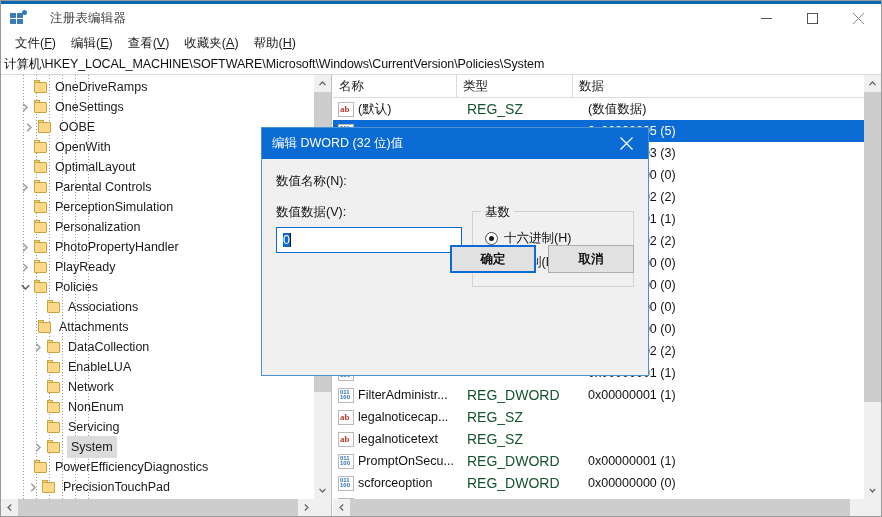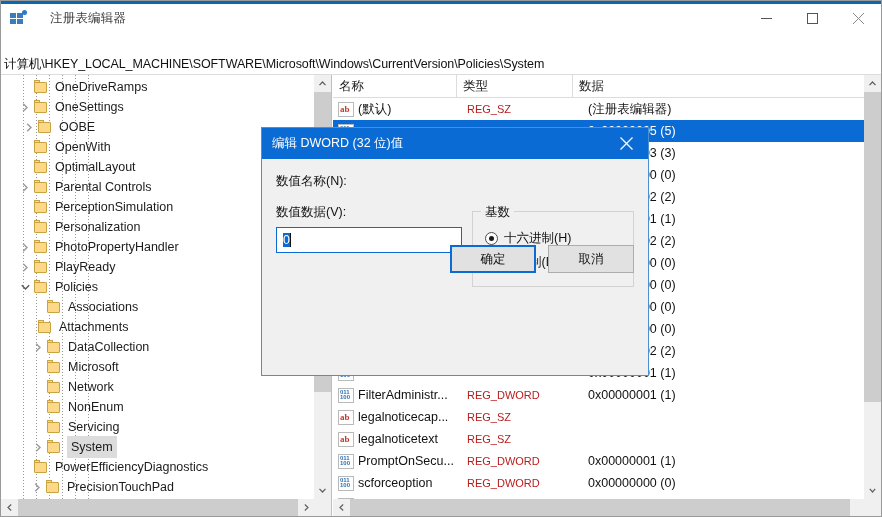--- a/index.html
+++ b/index.html
@@ -195,21 +195,21 @@
     position: absolute; left: 1px; top: 1px; font-size: 6px;
     color: #2b6fb5; font-weight: bold; line-height: 5px;
     letter-spacing: 0px;
     font-family: "Liberation Sans", sans-serif;
   }
   .c-name {
     width: 108px; font-size: 12.5px; color: #111; overflow: hidden;
     text-overflow: clip; white-space: nowrap;
   }
   .c-type {
-    width: 116px; font-size: 11px; color: #b91c1c; padding-left: 1px;
+    width: 116px; font-size: 14px; color: #14532d; padding-left: 1px;
   }
   .c-data {
     font-size: 12.5px; color: #111; padding-left: 6px;
   }
   .list-vscroll {
     position: absolute; right: 0; top: 0; width: 17px; height: 424px;
     background: #f0f0f0;
   }
   .list-vthumb {
     position: absolute; left: 0; width: 17px; background: #cdcdcd;
@@ -277,21 +277,21 @@
     width: 13px; height: 13px; border-radius: 50%;
     border: 1px solid #4d4d4d; background: #ffffff; flex: none;
     margin-right: 6px; position: relative;
   }
   .radio.checked::after {
     content: ""; position: absolute; left: 3px; top: 3px;
     width: 5px; height: 5px; border-radius: 50%; background: #1b1b1b;
   }
   .radio-label { font-size: 12.5px; color: #111; }
   .dlg-buttons {
-    position: absolute; right: 14px; bottom: 14px; display: flex; gap: 12px;
+    position: absolute; right: 14px; bottom: 14px; display: flex; gap: 12px; font-weight: bold;
   }
   .dlg-btn {
     width: 86px; height: 28px; background: #e1e1e1;
     border: 1px solid #adadad; display: flex;
     align-items: center; justify-content: center;
     font-size: 12.5px; color: #111;
   }
   .dlg-btn.default {
     border: 2px solid #0a6bd4; background: #e1e1e1;
   }
@@ -326,20 +326,27 @@
       </div>
       <div class="cap-btn">
         <svg width="11" height="11" viewBox="0 0 11 11">
             <line x1="0" y1="0" x2="11" y2="11" stroke="#888" stroke-width="1"></line>
             <line x1="11" y1="0" x2="0" y2="11" stroke="#888" stroke-width="1"></line>
           </svg>
       </div>
     </div>
   </div>
 
+  <div class="menubar">
+    <div class="menu-item"><span>文件</span>(<u>F</u>)</div>
+    <div class="menu-item"><span>编辑</span>(<u>E</u>)</div>
+    <div class="menu-item"><span>查看</span>(<u>V</u>)</div>
+    <div class="menu-item"><span>收藏夹</span>(<u>A</u>)</div>
+    <div class="menu-item"><span>帮助</span>(<u>H</u>)</div>
+  </div>
 
   <div class="addressbar">
     <span class="address-text">计算机\HKEY_LOCAL_MACHINE\SOFTWARE\Microsoft\Windows\CurrentVersion\Policies\System</span>
   </div>
 
   <div class="pane-tree">
     <div class="tree-scroll-area">
       <div class="guides">
         <span class="guide" style="left:22px"></span>
         <span class="guide" style="left:35px"></span>
@@ -488,21 +495,21 @@
               <span class="fbody"></span>
             </span>
             <span class="label">DataCollection</span>
           </div>
           <div class="tree-row" style="padding-left: 29px;">
             <span class="twisty"></span>
             <span class="folder">
               <span class="ftab"></span>
               <span class="fbody"></span>
             </span>
-            <span class="label">Microsoft</span>
+            <span class="label">EnableLUA</span>
           </div>
           <div class="tree-row" style="padding-left: 29px;">
             <span class="twisty"></span>
             <span class="folder">
               <span class="ftab"></span>
               <span class="fbody"></span>
             </span>
             <span class="label">Network</span>
           </div>
           <div class="tree-row" style="padding-left: 29px;">
@@ -534,21 +541,21 @@
             <span class="label">System</span>
           </div>
           <div class="tree-row" style="padding-left: 16px;">
             <span class="twisty"></span>
             <span class="folder">
               <span class="ftab"></span>
               <span class="fbody"></span>
             </span>
             <span class="label">PowerEfficiencyDiagnostics</span>
           </div>
-          <div class="tree-row" style="padding-left: 4px; margin-left: 24px;">
+          <div class="tree-row" style="padding-left: 24px;">
             <span class="twisty">
               <svg width="7" height="9" viewBox="0 0 7 9">
                 <path d="M1.2 0.8 L5 4.5 L1.2 8.2" fill="none" stroke="#9a9a9a" stroke-width="1.4"></path>
               </svg>
             </span>
             <span class="folder">
               <span class="ftab"></span>
               <span class="fbody"></span>
             </span>
             <span class="label">PrecisionTouchPad</span>
@@ -589,21 +596,21 @@
       <div class="hcell" style="width:116px">类型</div>
       <div class="hcell" style="width:291px;border-right:none">数据</div>
     </div>
     <div class="list-body" id="list-body">
         <div class="list-row">
           <span class="ricon sz">
             <span class="ab">ab</span>
           </span>
           <span class="c-name">(默认)</span>
           <span class="c-type">REG_SZ</span>
-          <span class="c-data">(注册表编辑器)</span>
+          <span class="c-data">(数值数据)</span>
         </div>
         <div class="list-row selected">
           <span class="ricon dw">
             <span class="bits">011<br>100</span>
           </span>
           <span class="c-name"></span>
           <span class="c-type"></span>
           <span class="c-data">0x00000005 (5)</span>
         </div>
         <div class="list-row">

